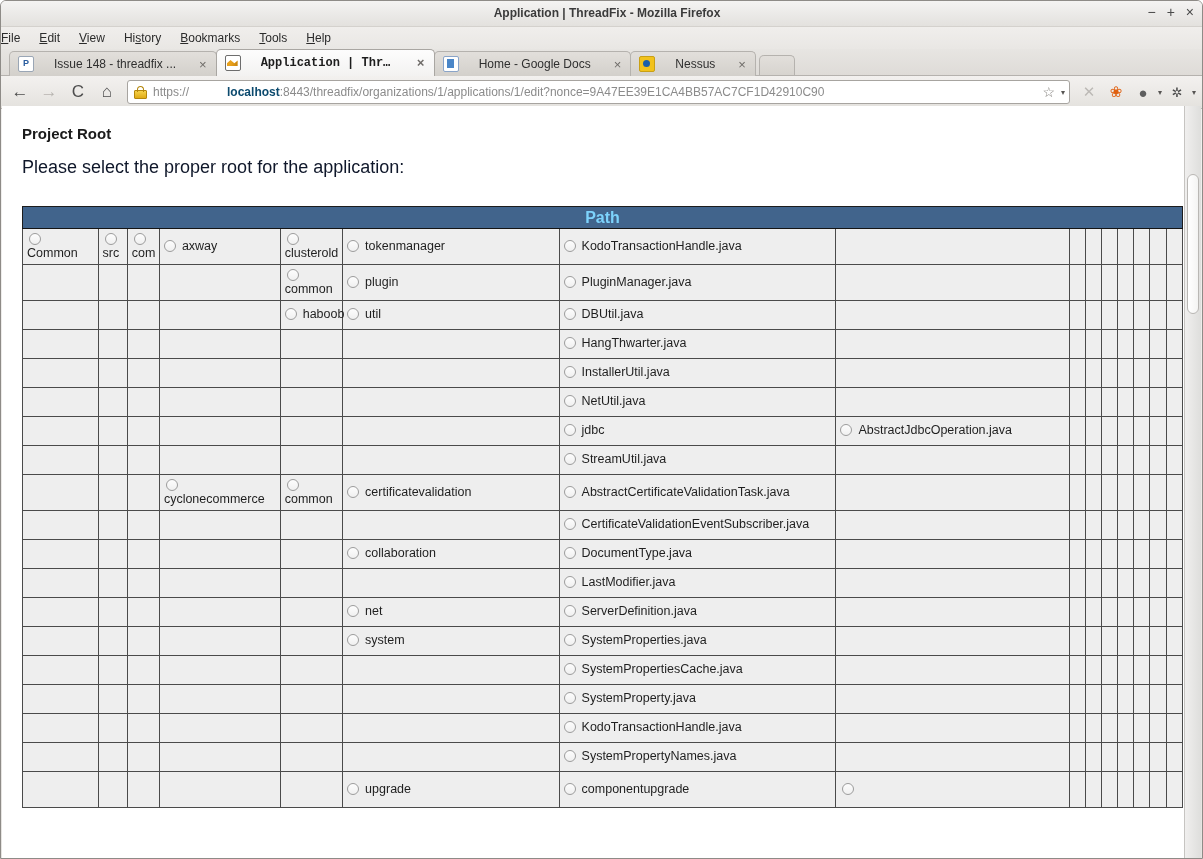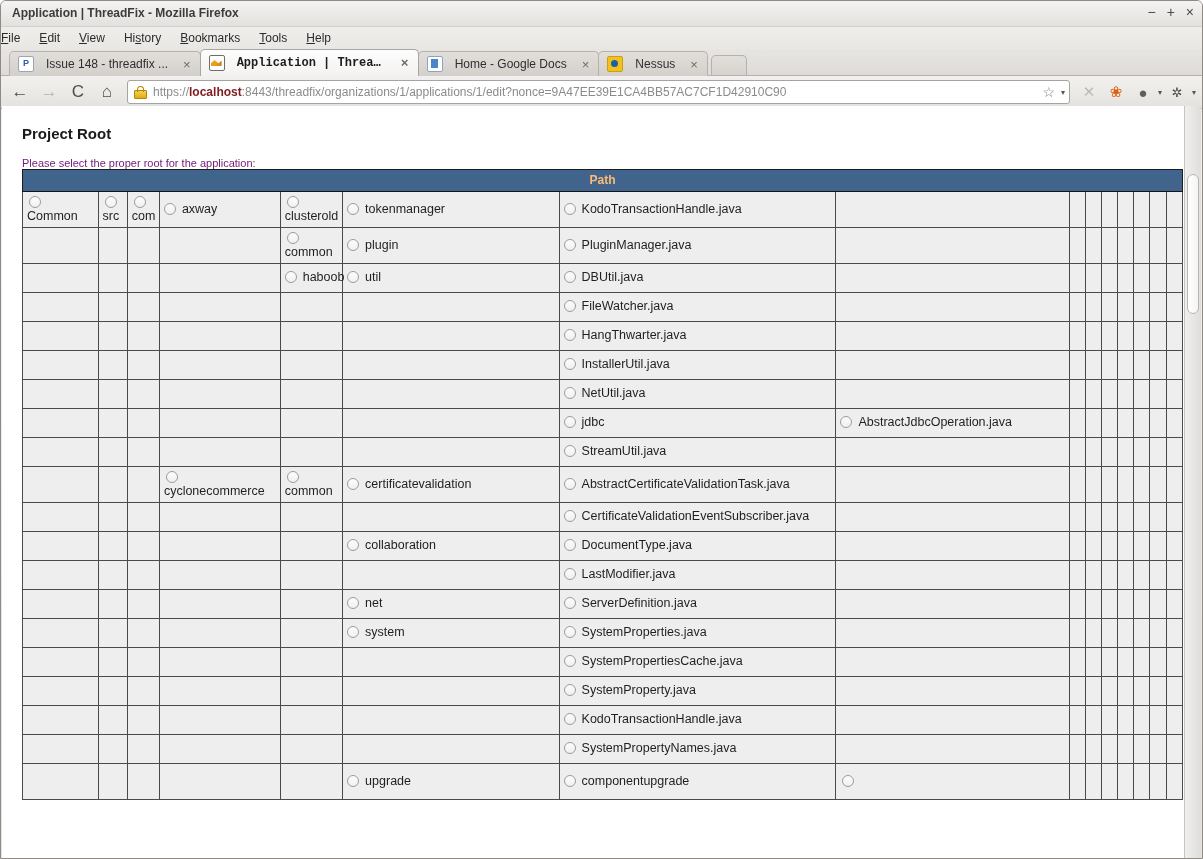--- a/index.html
+++ b/index.html
@@ -16,35 +16,35 @@
     border:1px solid #8e8b87;box-sizing:border-box;
     border-radius:6px 6px 0 0;
   }
   .titlebar{
     height:25px;position:relative;
     background:linear-gradient(#f4f3f2,#e3e1de);
     border-bottom:1px solid #d4d1cd;
     border-radius:5px 5px 0 0;
   }
   .titlebar .title{
-    position:absolute;left:11px;right:0;top:5px;text-align:left;
+    position:absolute;left:11px;right:0;top:5px;text-align:center;
     font-size:12px;font-weight:bold;color:#3b3b3b;
   }
   .winbtns{position:absolute;right:8px;top:4px;display:flex;gap:11px;align-items:center;}
   .winbtn{font-size:14px;color:#4a4a4a;line-height:14px;cursor:pointer;}
   .menubar{height:22px;display:flex;align-items:center;gap:19px;
     background:linear-gradient(#f0eeec,#e9e7e4);}
   .menuitem{font-size:12px;color:#2b2b2b;cursor:default;}
   .menuitem u{text-decoration:underline;}
   
   .tabstrip{height:27px;display:flex;align-items:flex-end;padding-left:8px;
     background:linear-gradient(#e7e5e2,#dedbd7);position:relative;}
   .tabstrip:after{content:"";position:absolute;left:0;right:0;bottom:0;height:1px;background:#b5b2ae;}
   .tab{
-    height:24px;display:flex;align-items:center;gap:12px;
+    height:24px;display:flex;align-items:center;gap:20px;
     padding:0 9px 0 8px;margin-right:-1px;
     border:1px solid #b5b2ae;border-bottom:none;
     border-radius:5px 5px 0 0;
     background:linear-gradient(#e2dfdb,#d3d0cb);
     font-size:12px;color:#2f2f2f;position:relative;z-index:1;
     max-width:200px;
   }
   .tab.active{
     background:linear-gradient(#fdfdfd,#f3f2f1);
     height:26px;z-index:3;font-weight:bold;color:#1d1d1d;
@@ -78,40 +78,40 @@
   .urlbar{
     flex:1;height:22px;background:#fff;border:1px solid #a7a4a0;border-radius:3px;
     display:flex;align-items:center;padding:0 4px 0 6px;margin:0 4px;gap:6px;
   }
   .lockicon{width:13px;height:13px;position:relative;flex:0 0 13px;}
   .lockicon:before{content:"";position:absolute;left:0;bottom:0;width:13px;height:9px;
     background:linear-gradient(#f6d24a,#e0ab16);border:1px solid #b4870c;box-sizing:border-box;border-radius:1px;}
   .lockicon:after{content:"";position:absolute;left:3px;top:0;width:7px;height:6px;
     border:1.5px solid #b4870c;border-bottom:none;border-radius:4px 4px 0 0;box-sizing:border-box;}
   .urltext{font-size:12px;color:#8b8b8b;white-space:nowrap;overflow:hidden;flex:1;}
-  .urltext b{color:#7f1d1d;font-weight:bold;}
+  .urltext b{color:#0c4a6e;font-weight:bold;margin-left:38px;}
   .star{font-size:14px;color:#7d7a76;}
   .caret{font-size:8px;color:#575553;}
   .tb-ico{width:24px;height:24px;display:flex;align-items:center;justify-content:center;
     font-size:15px;cursor:pointer;}
   
   .content{position:absolute;left:1px;top:105px;right:1px;bottom:0;background:#fff;overflow:hidden;}
   .page{position:absolute;left:0;top:0;right:17px;bottom:0;overflow:hidden;padding:0 0 0 20px;}
   h1.pagetitle{font-size:15px;font-weight:bold;color:#1b1b1b;margin:19px 0 0 0;}
-  p.lead{font-size:11px;color:#701a75;margin:15px 0 0 0;}
+  p.lead{font-size:18px;color:#0f172a;margin:15px 0 28px 0;}
   
   .vscroll{position:absolute;right:0;top:0;width:16px;bottom:0;
     background:linear-gradient(90deg,#f0efee,#dededc);border-left:1px solid #c6c4c1;}
   .vthumb{position:absolute;left:2px;right:2px;top:68px;height:138px;border-radius:6px;
     background:linear-gradient(90deg,#ffffff,#f4f4f3);border:1px solid #b9b7b4;cursor:pointer;}
   
   table.paths{border-collapse:collapse;table-layout:fixed;width:1161px;
     border:1px solid #1c1c1c;}
   table.paths th{
-    background:#41648c;color:#fdba74;font-size:12px;font-weight:bold;
+    background:#41648c;color:#7dd3fc;font-size:16px;font-weight:bold;
     height:19px;line-height:19px;text-align:center;border:none;
     border-bottom:1px solid #141414;
   }
   table.paths td{
     border:1px solid #4a4a4a;background:#eeeeee;
     font-size:12.5px;color:#1f1f1f;vertical-align:middle;
     padding:3px 4px;height:22px;
   }
   td.cell .opt{display:inline-flex;align-items:center;gap:6px;}
   td.cell.wrap .opt{display:block;}
@@ -310,40 +310,20 @@
             </tr>
             <tr>
               <td class="empty"></td>
               <td class="empty"></td>
               <td class="empty"></td>
               <td class="empty"></td>
               <td class="empty"></td>
               <td class="empty"></td>
               <td class="cell"><span class="opt">
                   <span class="radio"></span>
-                  <span class="lbl">FileWatcher.java</span>
-                </span></td>
-              <td class="empty"></td>
-              <td class="empty"></td>
-              <td class="empty"></td>
-              <td class="empty"></td>
-              <td class="empty"></td>
-              <td class="empty"></td>
-              <td class="empty"></td>
-              <td class="empty"></td>
-            </tr>
-            <tr>
-              <td class="empty"></td>
-              <td class="empty"></td>
-              <td class="empty"></td>
-              <td class="empty"></td>
-              <td class="empty"></td>
-              <td class="empty"></td>
-              <td class="cell"><span class="opt">
-                  <span class="radio"></span>
                   <span class="lbl">HangThwarter.java</span>
                 </span></td>
               <td class="empty"></td>
               <td class="empty"></td>
               <td class="empty"></td>
               <td class="empty"></td>
               <td class="empty"></td>
               <td class="empty"></td>
               <td class="empty"></td>
               <td class="empty"></td>

